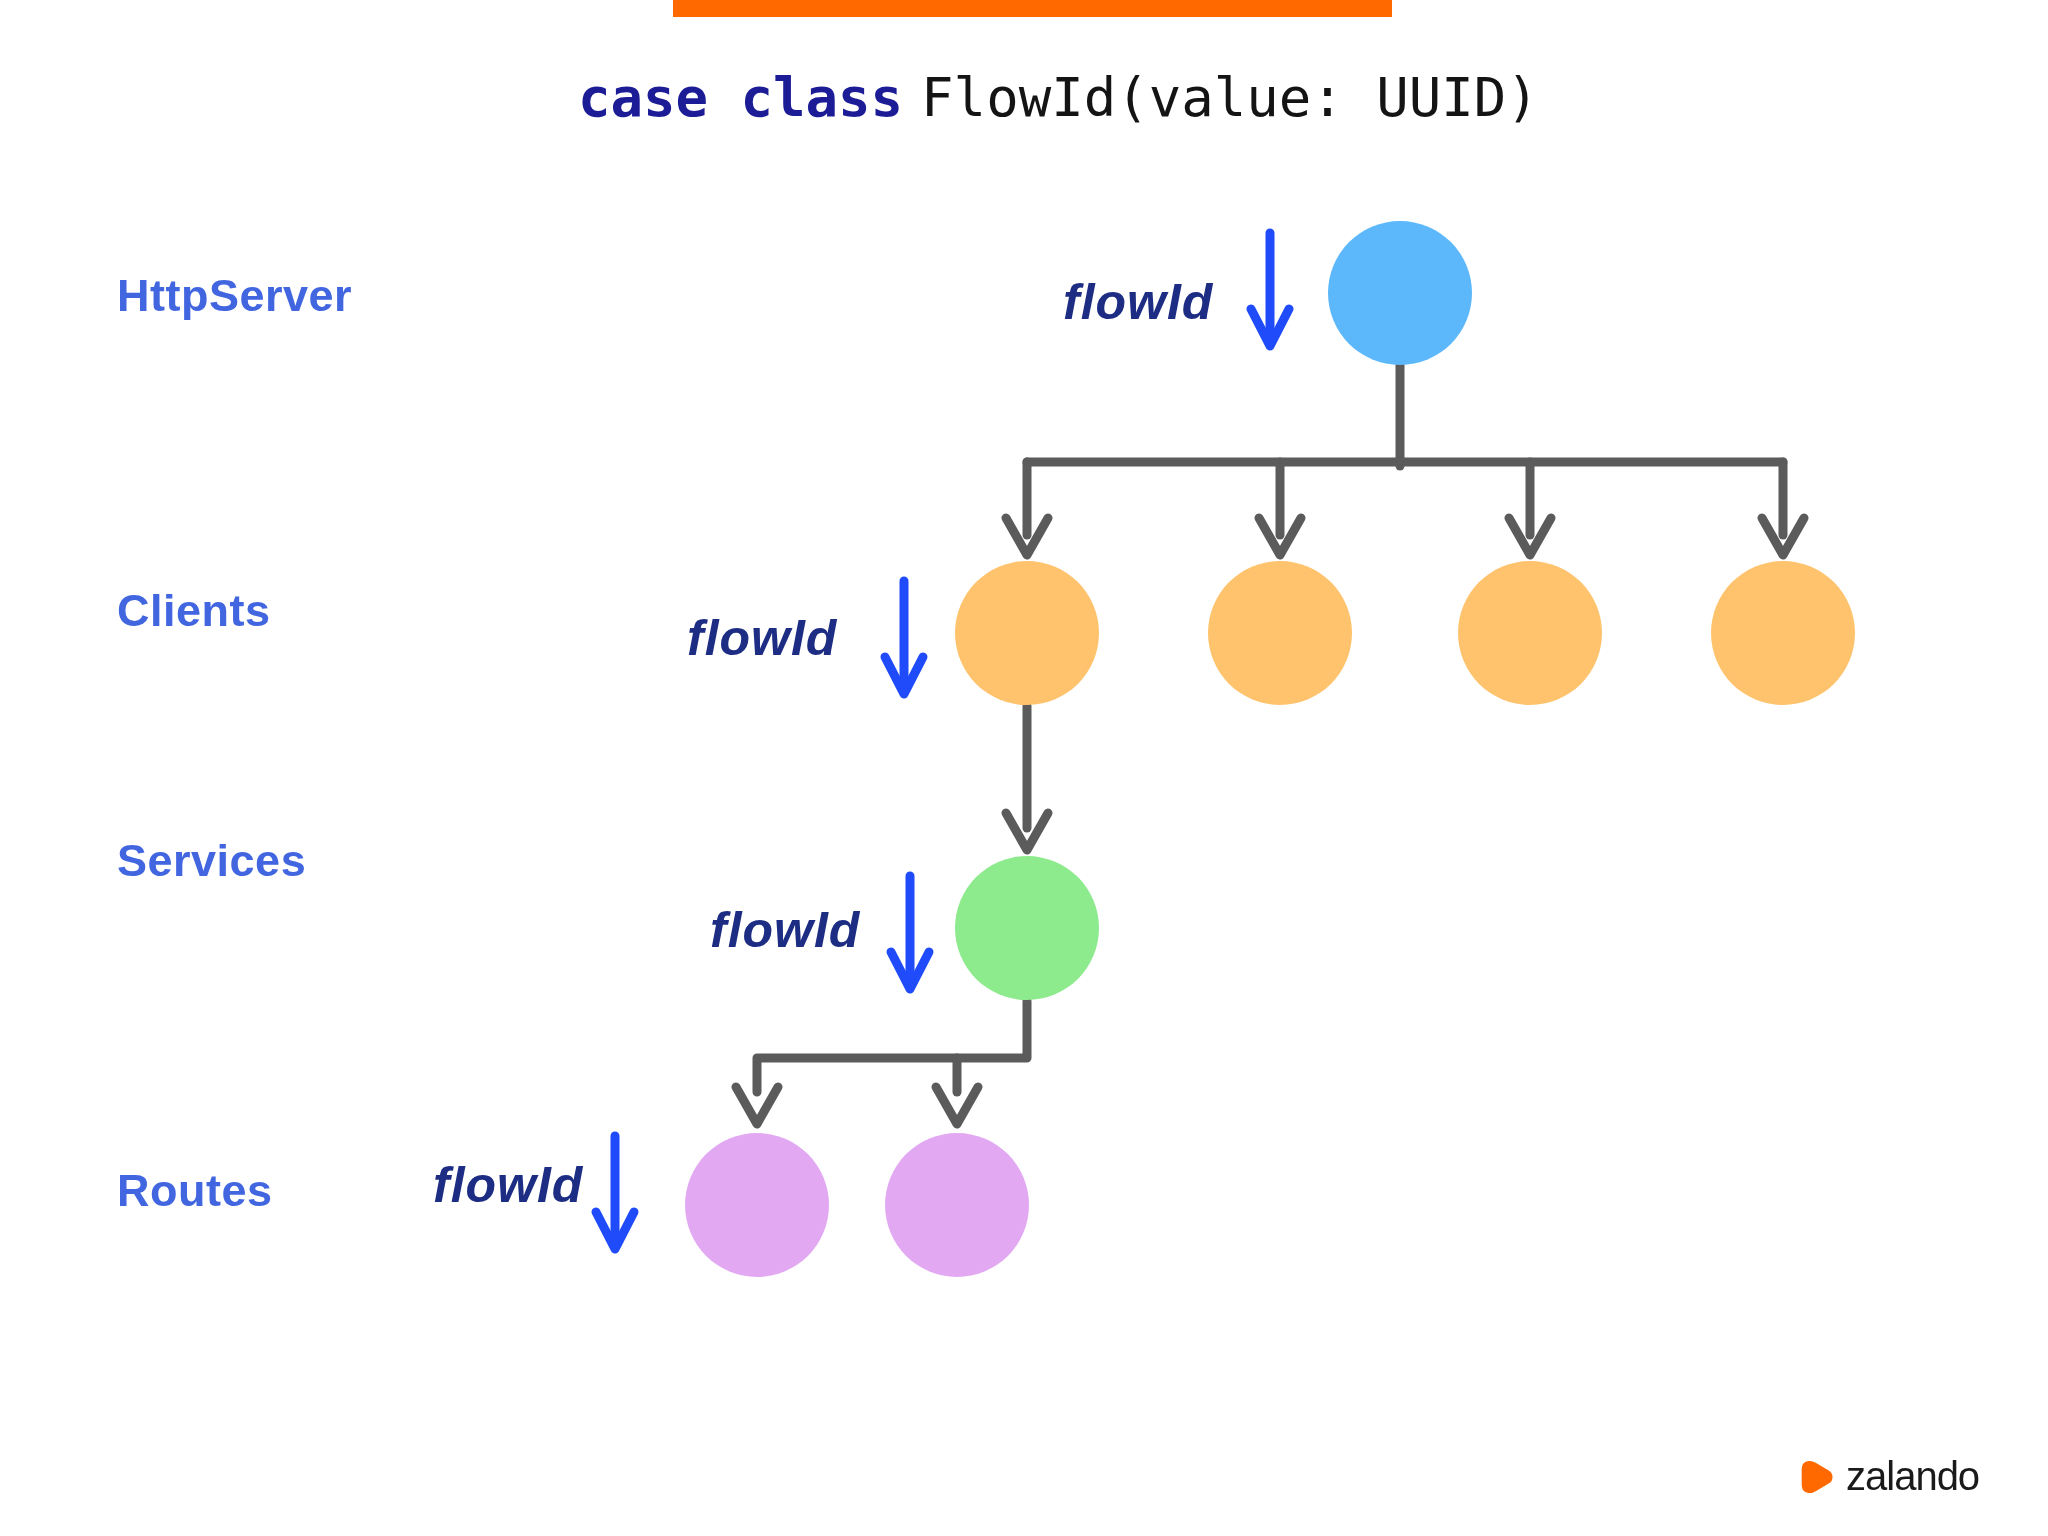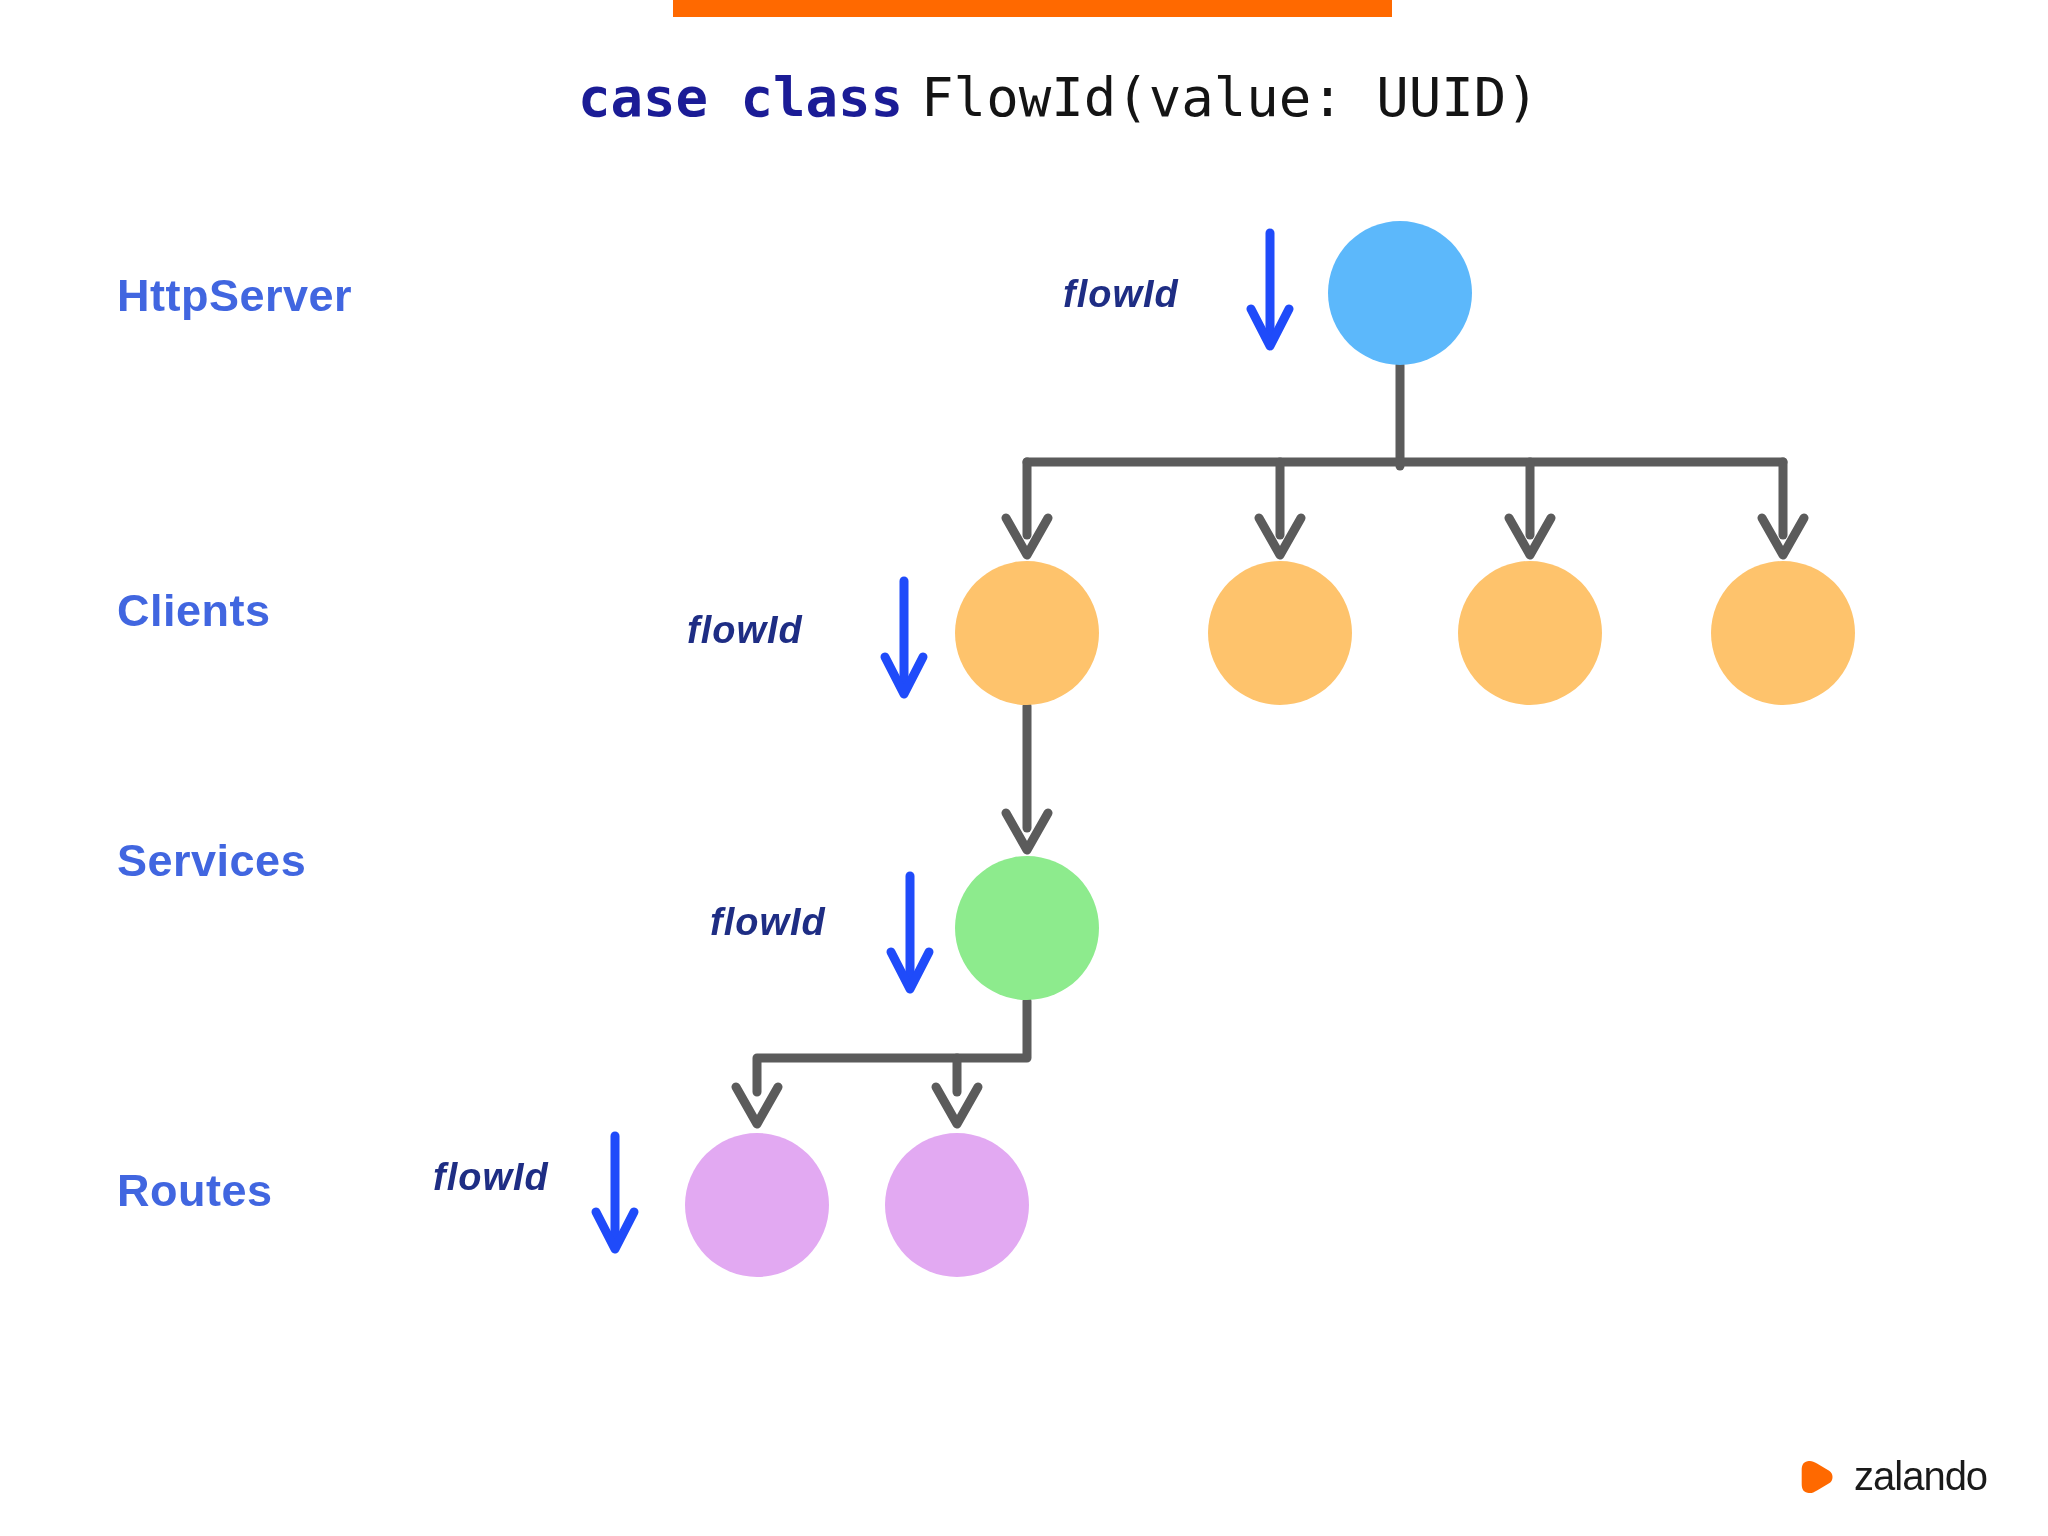--- a/index.html
+++ b/index.html
@@ -38,36 +38,36 @@
   .title .code{color:var(--title-rest);font-weight:500;margin-left:18px;}
   .layer-label{
     position:absolute;left:117px;
     color:var(--row-label);
     font-weight:700;font-size:45px;line-height:1.25;
     letter-spacing:0.5px;
   }
   .flow-label{
     position:absolute;
     color:var(--flow-text);
-    font-style:italic;font-weight:600;font-size:38px;line-height:1.2;
+    font-style:italic;font-weight:600;font-size:50px;line-height:1.2;
     letter-spacing:1px;
   }
   .node{
     position:absolute;width:144px;height:144px;border-radius:50%;
   }
   .n-blue{background:var(--node-httpserver);}
   .n-orange{background:var(--node-route);}
   .n-green{background:var(--node-service);}
   .n-purple{background:var(--node-client);}
   svg.connectors{position:absolute;left:0;top:0;}
   .gray path{stroke:var(--line-gray);stroke-width:9;fill:none;stroke-linecap:round;stroke-linejoin:round;}
   .blue path{stroke:var(--arrow-blue);stroke-width:9;fill:none;stroke-linecap:round;stroke-linejoin:round;}
   .logo{
     position:absolute;left:1798px;top:1454px;
-    display:flex;align-items:center;gap:18px;
+    display:flex;align-items:center;gap:10px;
   }
   .logo-text{
     color:var(--logo-text);
     font-size:40px;font-weight:500;letter-spacing:-1px;
   }
 </style>
 </head>
 <body>
 
 <div id="slide">

